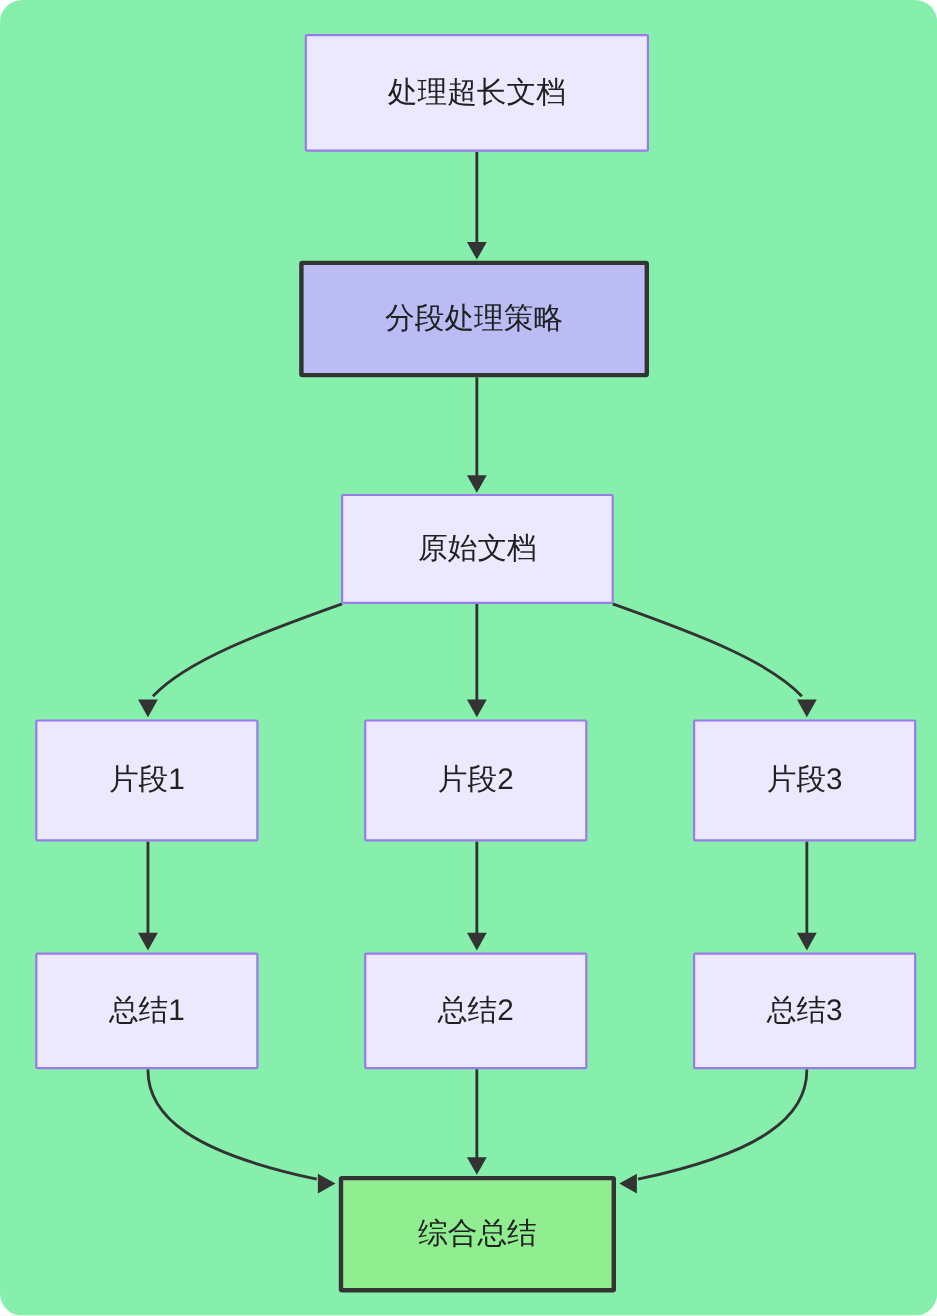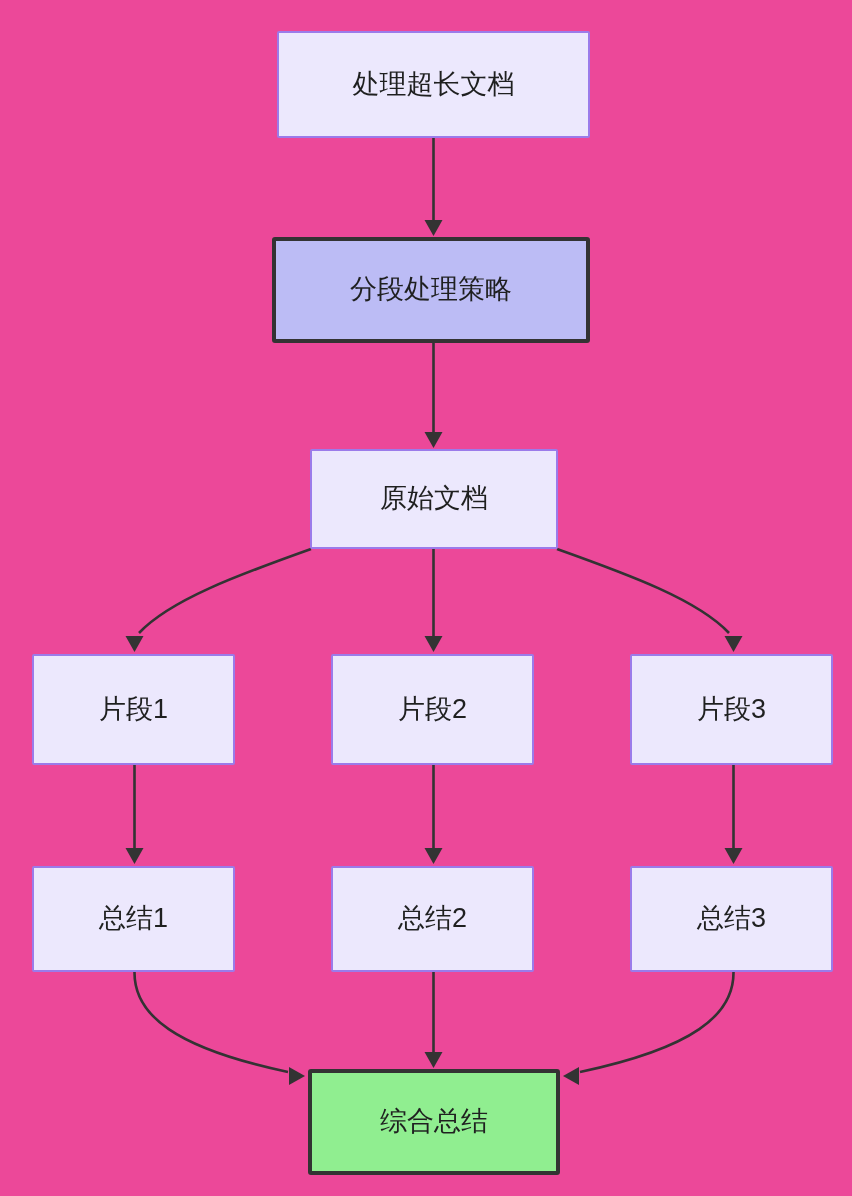--- a/index.html
+++ b/index.html
@@ -11,21 +11,22 @@
   body {
     width: 852px;
     height: 1196px;
     font-family: "Liberation Sans", "DejaVu Sans", sans-serif;
     overflow: hidden;
   }
   #diagram-root {
     position: relative;
     width: 852px;
     height: 1196px;
-    background: #ec4899;
+    background: #86efac;
+    border-radius: 20px;
   }
   svg#flowchart {
     display: block;
     width: 852px;
     height: 1196px;
   }
   .node-rect {
     stroke-width: 2;
   }
   .node-rect.emphasis {

